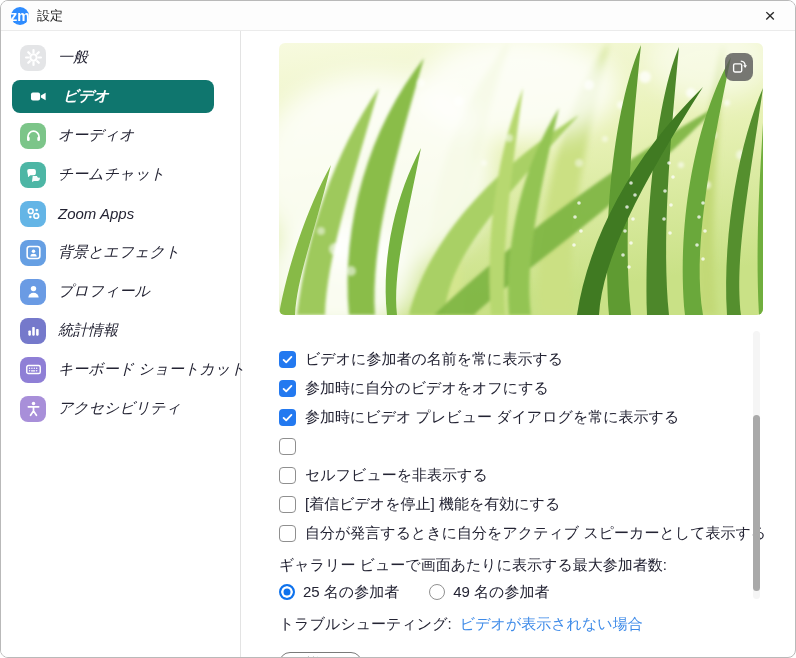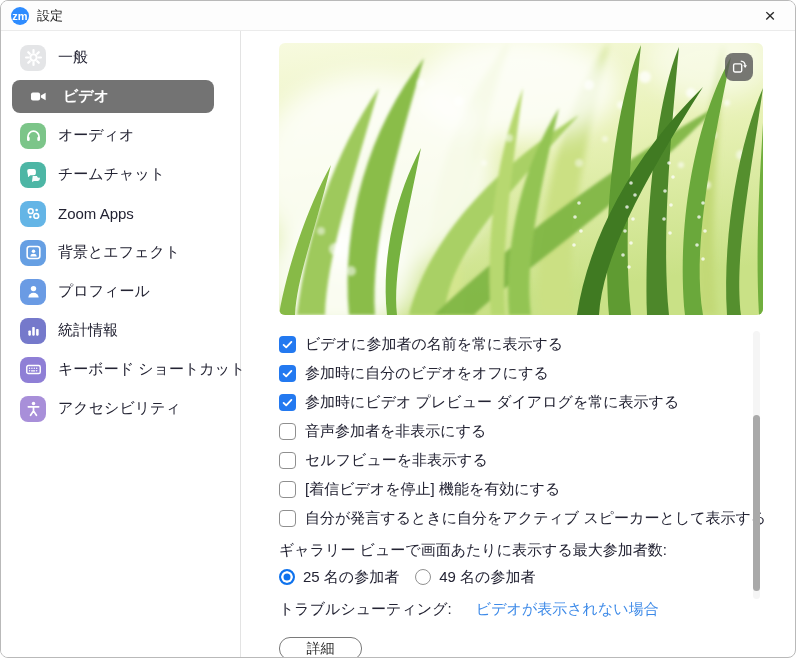--- a/index.html
+++ b/index.html
@@ -12,86 +12,86 @@
     overflow:hidden;
   }
 
   
   .titlebar{
     height:30px; display:flex; align-items:center;
     padding:0 10px; background:#fdfdfd; border-bottom:1px solid #ebebeb;
   }
   .logo{
     width:18px; height:18px; border-radius:50%; background:#2e8cff;
-    color:#fff; font-size:11px; font-weight:bold;
+    color:#fff; font-size:14px; font-weight:bold;
     display:flex; align-items:center; justify-content:center; margin-right:8px;
   }
   .title{ font-size:13px; color:#1c1c1c; }
   .close-btn{
     margin-left:auto; width:30px; height:26px; border:none; background:transparent;
     font-size:19px; line-height:26px; color:#2b2b2b; cursor:pointer; text-align:center;
   }
 
   
   .body-area{ display:flex; height:627px; }
   .sidebar{
     width:240px; min-width:240px; background:#fff;
     border-right:1px solid #e3e3e3; padding-top:10px;
   }
   .side-item{
     display:flex; align-items:center; height:33px; margin:0 26px 6px 11px;
     padding:0 0 0 8px; border-radius:8px; cursor:pointer; width:202px;
   }
-  .side-item.selected{ background:#737373;padding-left:13px; }
+  .side-item.selected{ background:#0f766e;padding-left:13px; }
   .side-item.selected .side-label{ color:#fff; font-weight:bold; }
   .side-icon{
     width:26px; height:26px; border-radius:8px; margin-right:12px;
     display:flex; align-items:center; justify-content:center; flex:0 0 26px;
   }
   .side-item.selected .side-icon{ border-radius:0; }
-  .side-label{ font-size:15px; color:#232333; white-space:nowrap; }
+  .side-label{ font-size:15px; color:#232333; white-space:nowrap;font-style:italic; }
 
   .content{ position:relative; flex:1; padding:12px 0 0 38px; }
 
   
   .preview{
     position:relative; width:484px; height:272px; border-radius:6px; overflow:hidden;
     background:#dcecა0;
   }
   .preview svg.grass{ display:block; width:100%; height:100%; }
   .rotate-btn{
     position:absolute; top:10px; right:10px; width:28px; height:28px;
     border:none; border-radius:8px; background:rgba(90,90,90,0.82);
     display:flex; align-items:center; justify-content:center; cursor:pointer;
   }
 
   
-  .settings{ margin-top:15px; }
+  .settings{ margin-top:30px; }
   .check-row{ display:flex; align-items:center; height:29px; cursor:pointer; }
   .cbox{
     width:17px; height:17px; border-radius:4px; margin-right:9px;
     border:1px solid #8f8f8f; background:#fff; flex:0 0 17px;
     display:flex; align-items:center; justify-content:center;
   }
   .cbox.checked{ border:none; background:#2379f0; }
   .clabel{ font-size:15px; }
 
   .gallery-label{ margin-top:4px; height:26px; line-height:26px; font-size:15px; }
 
-  .radio-row{ display:flex; align-items:center; height:28px; gap:16px; }
+  .radio-row{ display:flex; align-items:center; height:28px; gap:30px; }
   .radio-item{ display:flex; align-items:center; cursor:pointer; }
   .radio{
     width:16px; height:16px; border-radius:50%; margin-right:8px; flex:0 0 16px;
   }
   .radio.sel{ background:#0e72ed; border:2px solid #0e72ed; box-shadow:inset 0 0 0 2.5px #fff; }
   .radio.unsel{ border:1.5px solid #919191; background:#fff; }
   .radio-label{ font-size:15px; }
 
   .trouble{ margin-top:6px; height:24px; line-height:24px; font-size:15px; }
-  .trouble a{ color:#3d8ae8; text-decoration:none; cursor:pointer; margin-left:20px;font-family:Liberation Serif, serif; }
+  .trouble a{ color:#3d8ae8; text-decoration:none; cursor:pointer; margin-left:4px;font-family:Liberation Serif, serif; }
 
   .advanced-btn{
     margin-top:16px; height:23px; min-width:83px; padding:0 25px;
     border:1px solid #7a7a7a; border-radius:11px; background:#fff;
     font-size:14px; color:#2b2b2b; cursor:pointer;
     font-family:"Liberation Sans","DejaVu Sans",sans-serif;
   }
 
   
   .sb-track{
@@ -357,21 +357,20 @@
           <label class="check-row">
             <span class="cbox checked">
               <svg width="13" height="13" viewBox="0 0 16 16">
                 <path d="M3.2,8.4 L6.4,11.6 L12.8,4.8" fill="none" stroke="#fff" stroke-width="2.2" stroke-linecap="round" stroke-linejoin="round"></path>
               </svg>
             </span>
             <span class="clabel">参加時にビデオ プレビュー ダイアログを常に表示する</span>
           </label>
           <label class="check-row">
             <span class="cbox"></span>
-            <span class="clabel">音声参加者を非表示にする</span>
           </label>
           <label class="check-row">
             <span class="cbox"></span>
             <span class="clabel">セルフビューを非表示する</span>
           </label>
           <label class="check-row">
             <span class="cbox"></span>
             <span class="clabel">[着信ビデオを停止] 機能を有効にする</span>
           </label>
           <label class="check-row">

